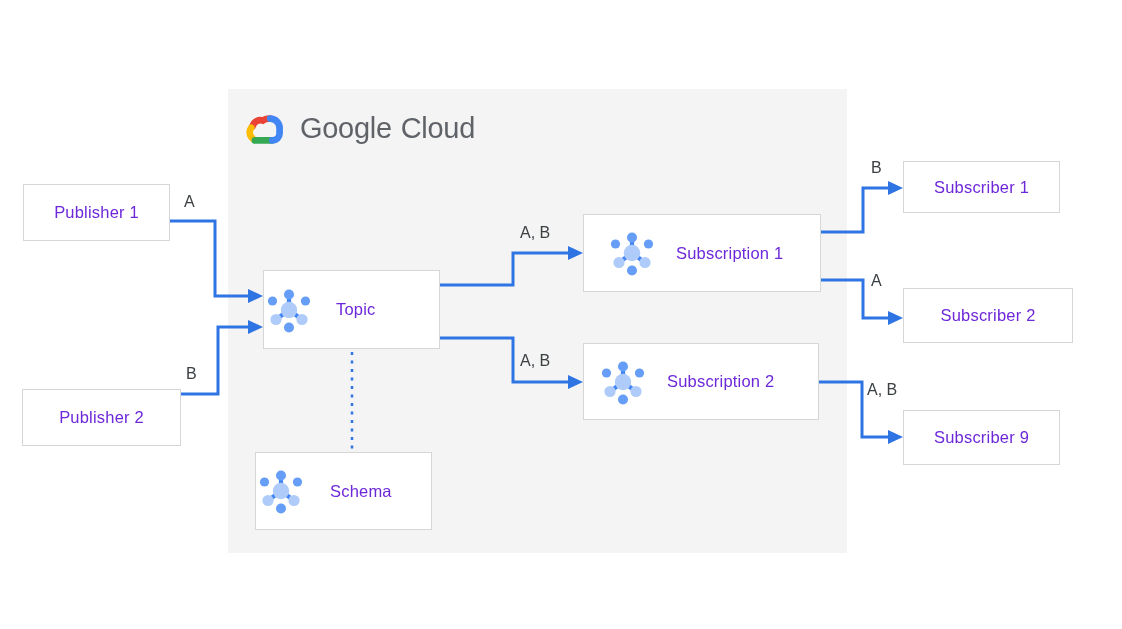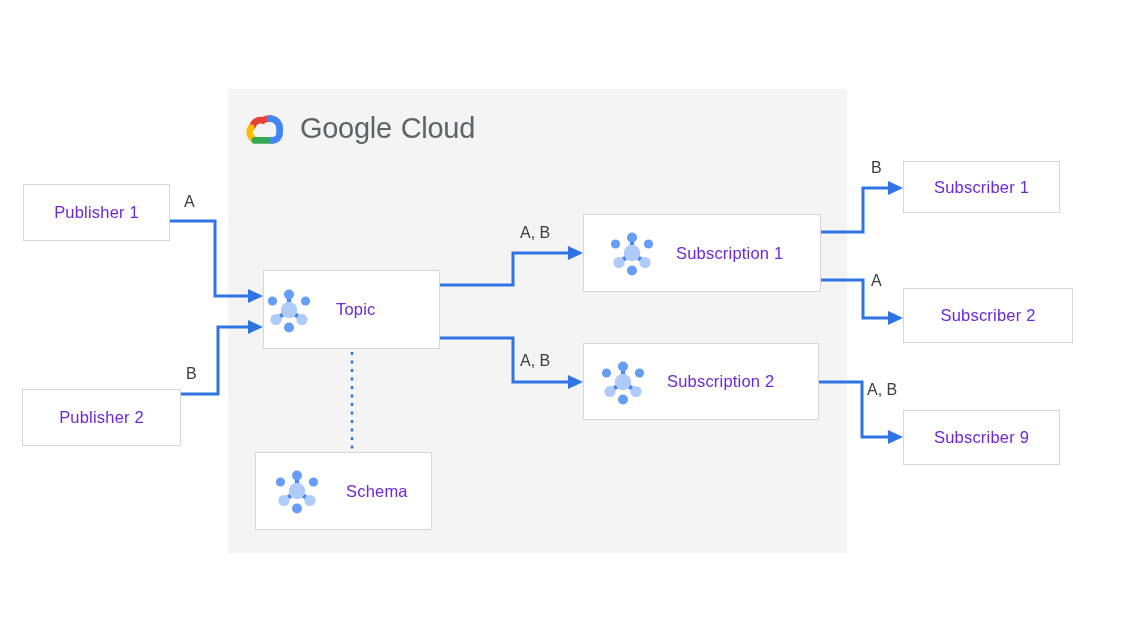--- a/index.html
+++ b/index.html
@@ -18,21 +18,21 @@
   .box{
     position:absolute;background:#ffffff;border:1px solid #d6d6d6;box-sizing:border-box;
     display:flex;align-items:center;justify-content:center;
     color:#6d28d9;font-size:16.5px;letter-spacing:0.2px;
   }
   .icon-box{justify-content:flex-start;}
   .pubsub-icon{width:50px;height:48px;flex:0 0 auto;}
   #publisher1{left:23px;top:184px;width:147px;height:57px;}
   #publisher2{left:22px;top:389px;width:159px;height:57px;}
   #topic{left:263px;top:270px;width:177px;height:79px;gap:22px;}
-  #schema{left:255px;top:452px;width:177px;height:78px;padding-left:16px;gap:24px;}
+  #schema{left:255px;top:452px;width:177px;height:78px;gap:24px;}
   #subscription1{left:583px;top:214px;width:238px;height:78px;padding-left:23px;gap:19px;}
   #subscription2{left:583px;top:343px;width:236px;height:77px;padding-left:14px;gap:19px;}
   #subscriber1{left:903px;top:161px;width:157px;height:52px;}
   #subscriber2{left:903px;top:288px;width:170px;height:55px;}
   #subscriber3{left:903px;top:410px;width:157px;height:55px;}
   
   .edge-label{position:absolute;color:#3c4043;font-size:16px;}
   #lbl-pub1{left:184px;top:193px;}
   #lbl-pub2{left:186px;top:365px;}
   #lbl-sub1in{left:520px;top:224px;}

